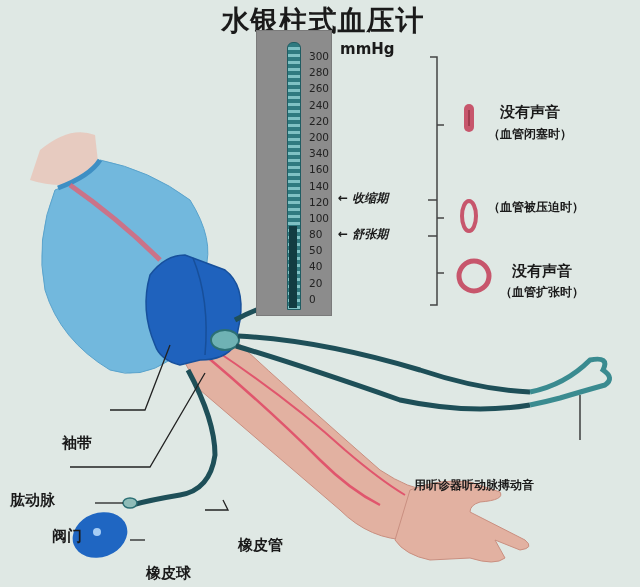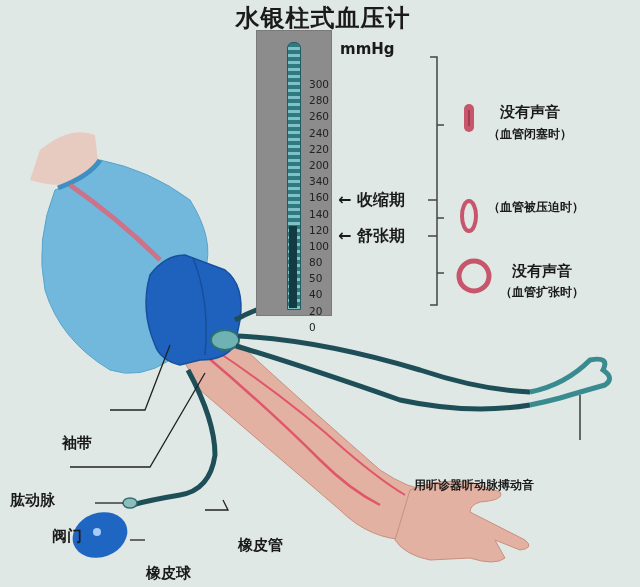--- a/index.html
+++ b/index.html
@@ -1,23 +1,23 @@
 <!DOCTYPE html>
 <html><head>
 <meta charset="utf-8">
 <style>
   html, body { margin:0; padding:0; }
   body { width:640px; height:587px; background:#dfe8e4; position:relative; overflow:hidden;
          font-family:"DejaVu Sans","Liberation Sans",sans-serif; color:#1a1a1a; }
   .abs { position:absolute; }
-  .title { left:0; width:640px; top:2px; text-align:center; font-size:24px; font-weight:bold; letter-spacing:1px; padding-left:6px; box-sizing:border-box; }
+  .title { left:0; width:640px; top:2px; text-align:center; font-size:28px; font-weight:bold; letter-spacing:1px; padding-left:6px; box-sizing:border-box; }
   .panel { left:256px; top:30px; width:76px; height:286px; background:#8c8c8c; box-shadow:inset 0 0 0 1px #7a7a7a; }
-  .tick-label { font-size:10.5px; color:#222; width:30px; text-align:left; line-height:11px;margin-top:28px; }
+  .tick-label { font-size:10.5px; color:#222; width:30px; text-align:left; line-height:11px; }
   .unit { left:340px; top:40px; font-size:15px; font-weight:bold; }
-  .phase { font-size:16px; font-weight:bold; }
+  .phase { font-size:12px; font-weight:bold;font-style:italic; }
   .state-main { font-size:15px; font-weight:bold; }
   .state-sub { font-size:12px; font-weight:bold; }
   .label { font-size:15px; font-weight:bold;margin-top:34px; }
   svg { position:absolute; left:0; top:0; }
 </style>
 </head>
 <body>
 
 <div class="abs title">水银柱式血压计</div>
 

